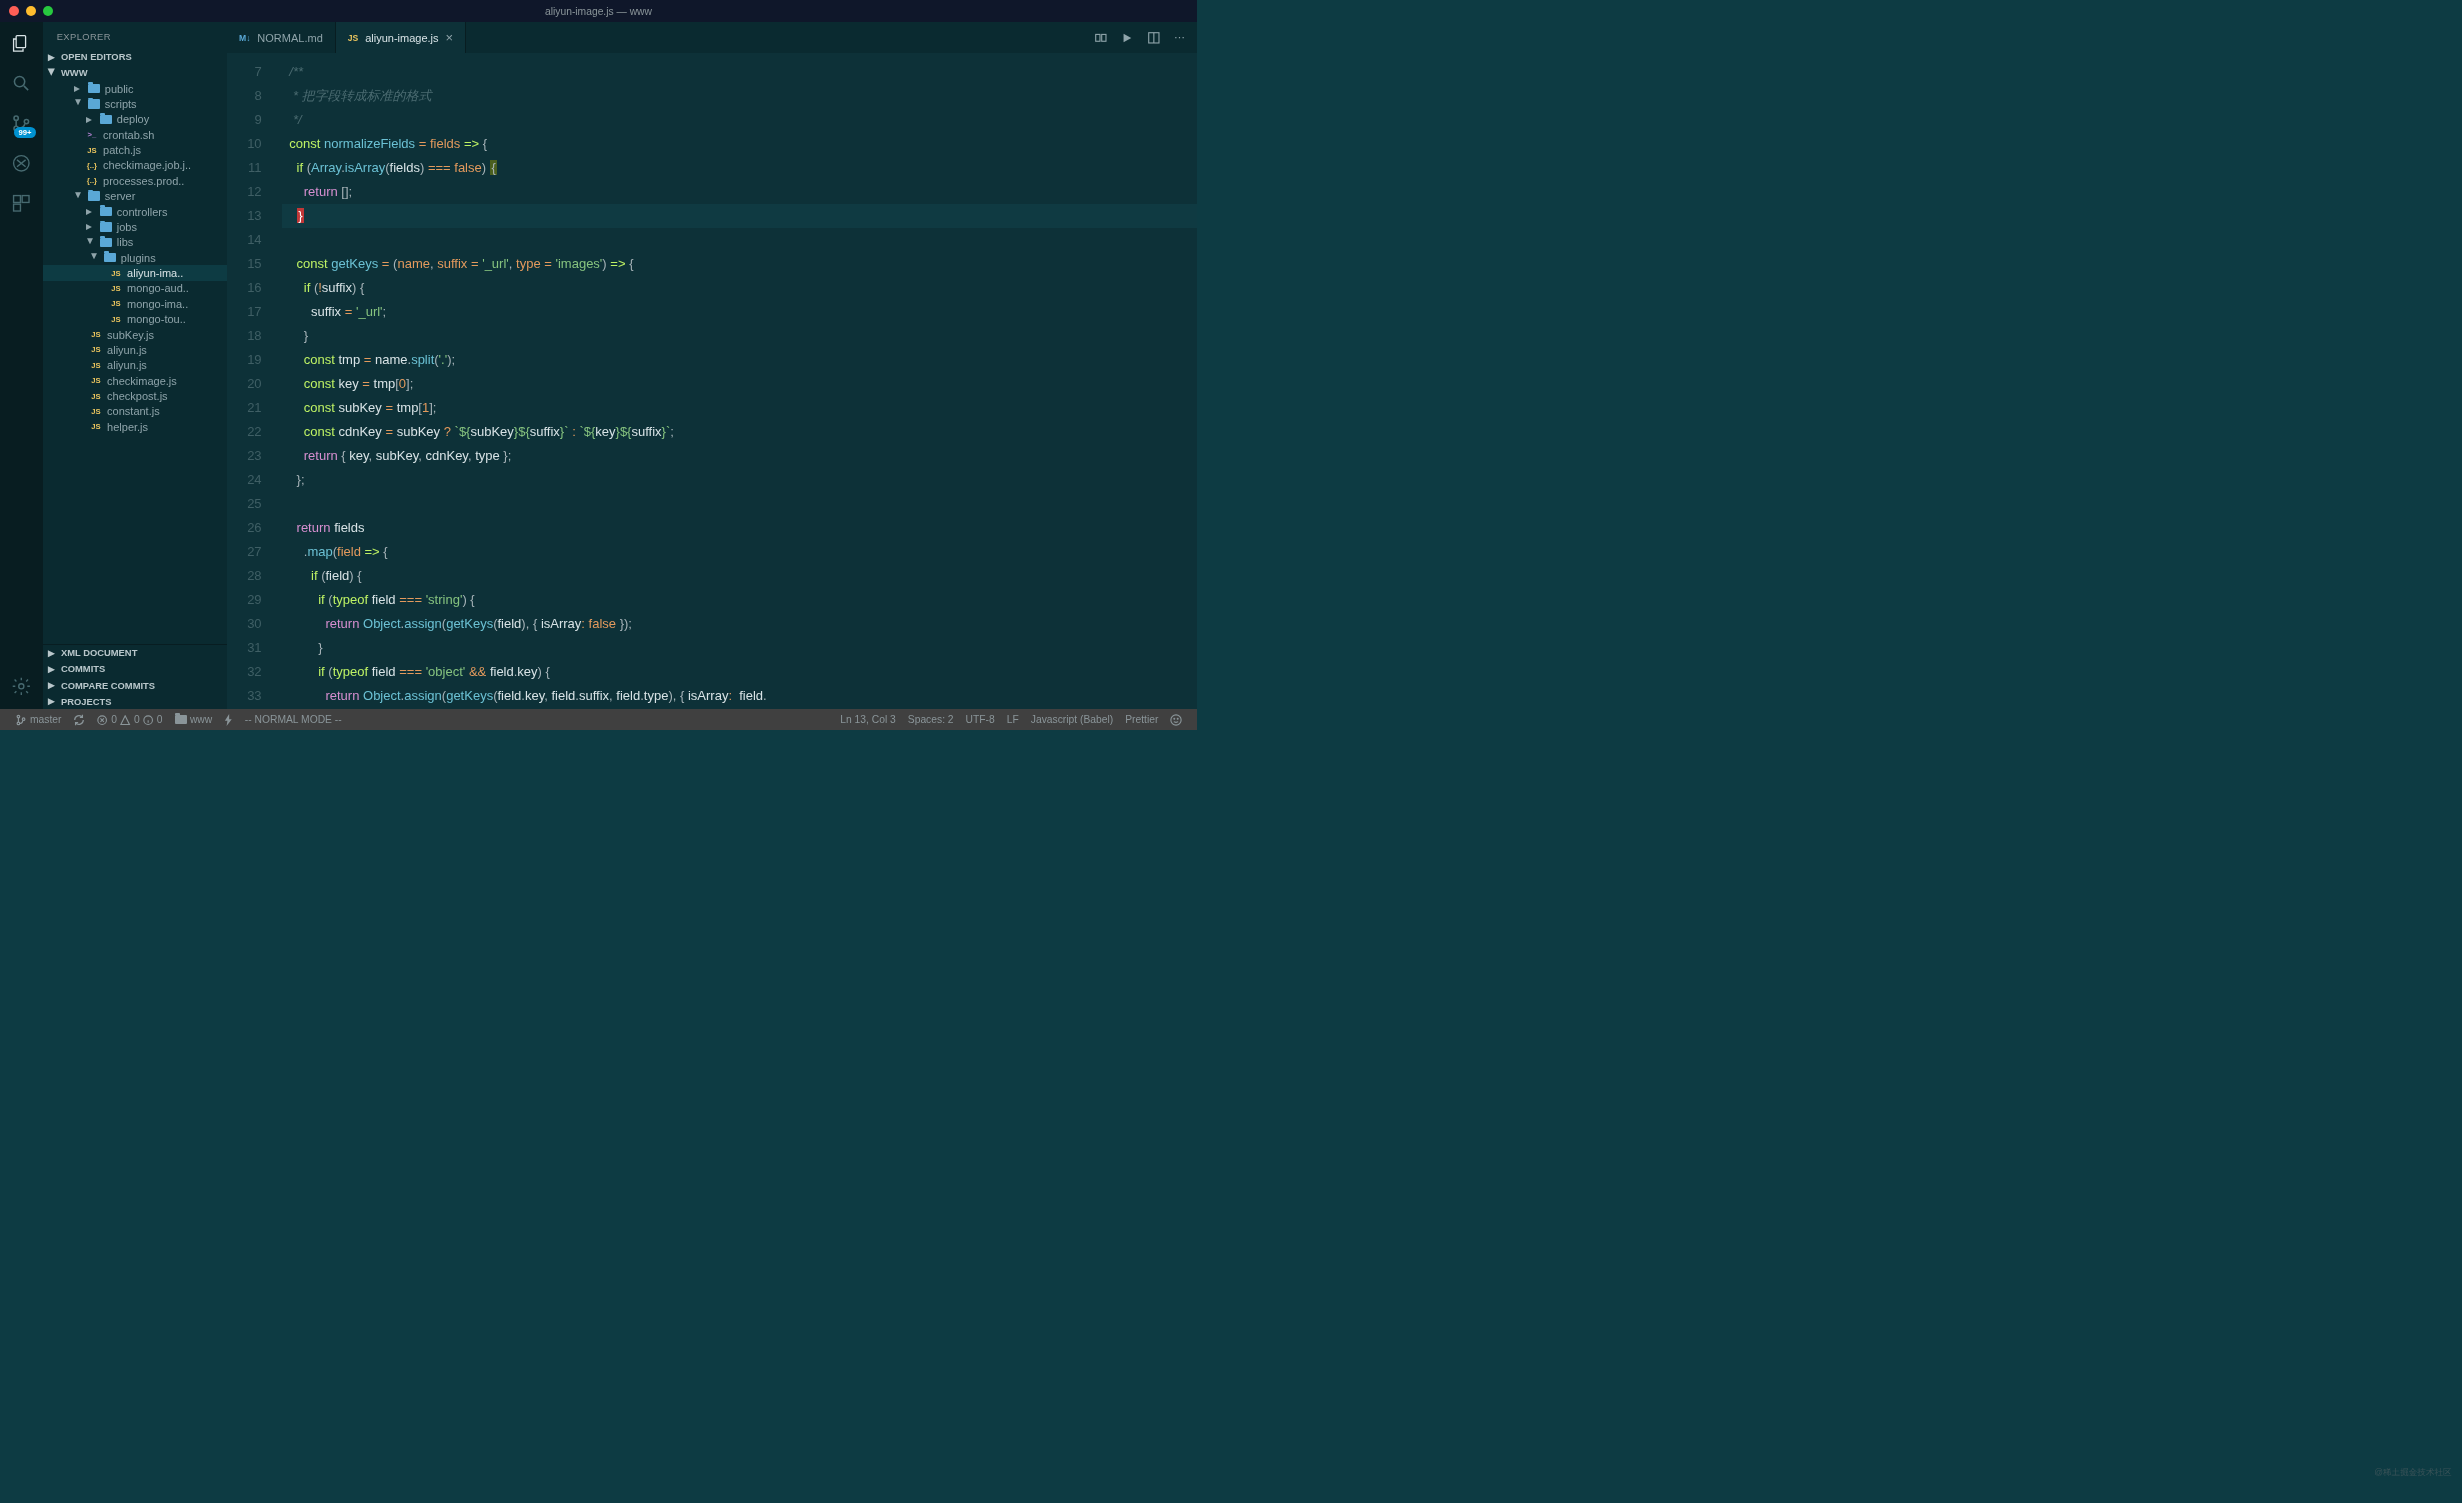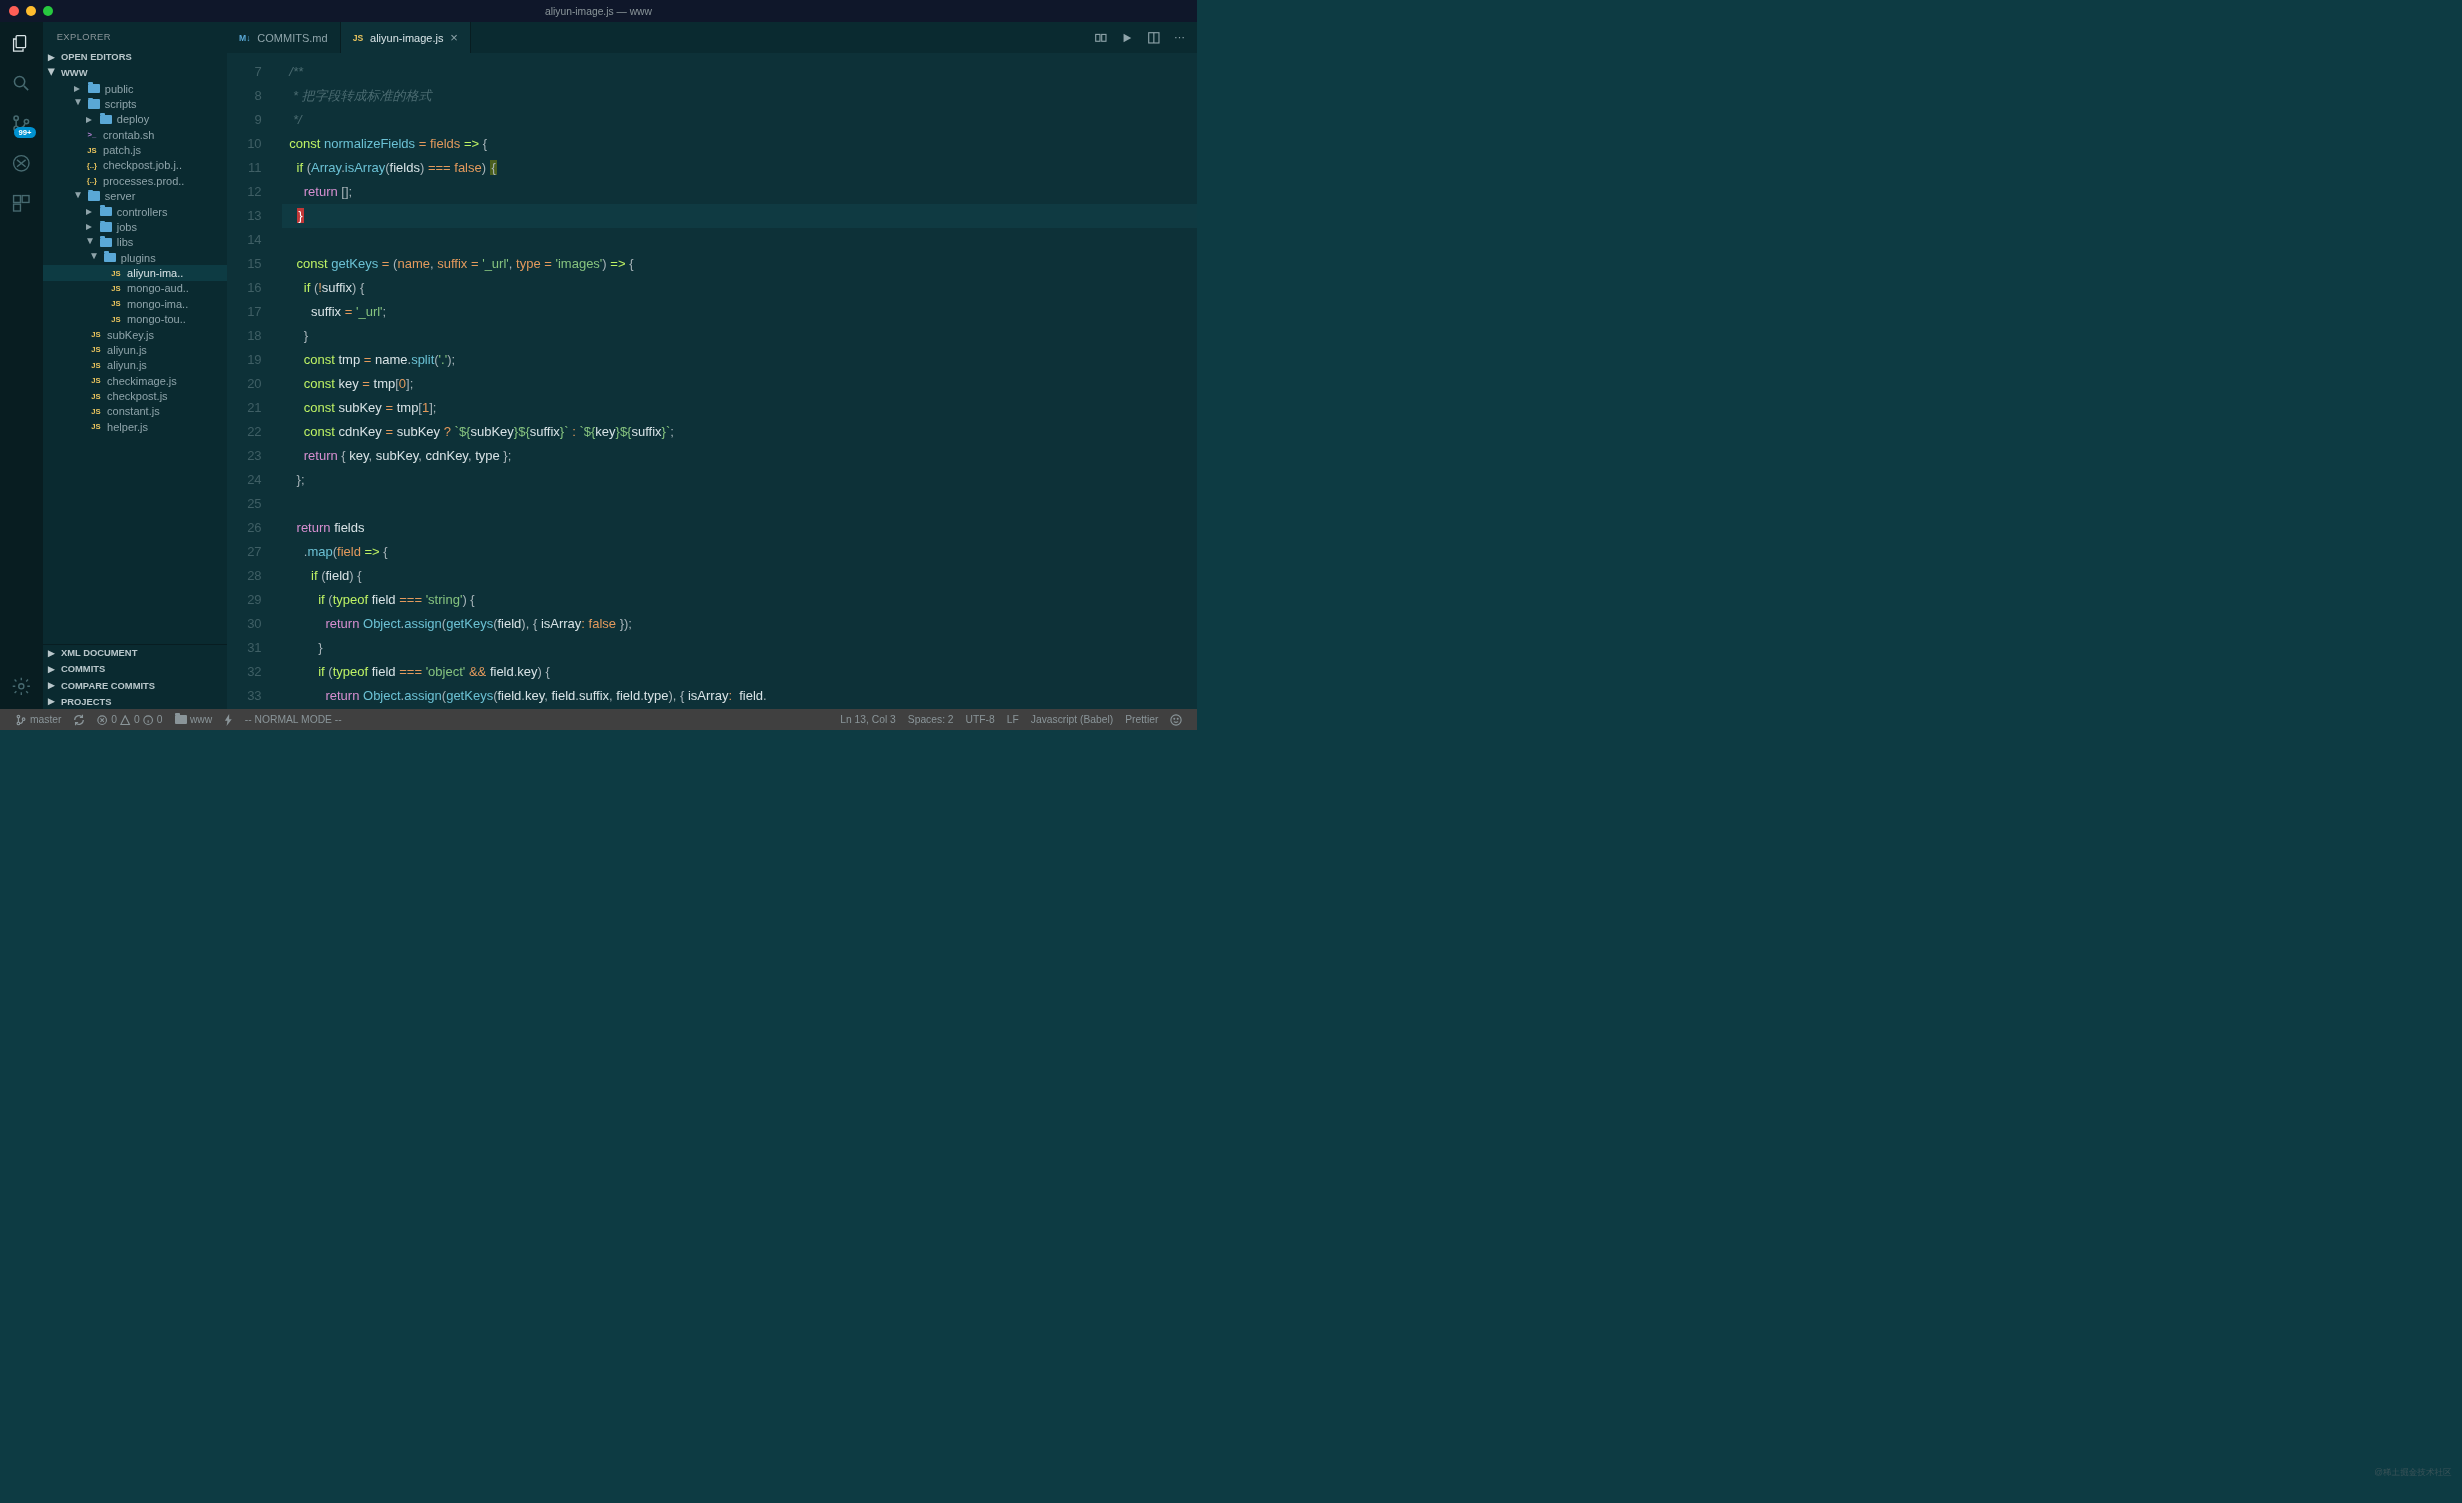--- a/index.html
+++ b/index.html
@@ -150,21 +150,21 @@
         <div class="tree-item pad-3">
           <span class="file-icon fi-sh">&gt;_</span>
           <span>crontab.sh</span>
         </div>
         <div class="tree-item pad-3">
           <span class="file-icon fi-js">JS</span>
           <span>patch.js</span>
         </div>
         <div class="tree-item pad-3">
           <span class="file-icon fi-json">{..}</span>
-          <span>checkpost.job.j..</span>
+          <span>checkimage.job.j..</span>
         </div>
         <div class="tree-item pad-3">
           <span class="file-icon fi-json">{..}</span>
           <span>processes.prod..</span>
         </div>
         <div class="tree-item pad-2">
           <span class="chev down" style="font-size:7.7px">▶</span>
           <span class="folder-icon open"></span>
           <span>server</span>
         </div>
@@ -250,21 +250,21 @@
           <span class="chev">▶</span>
           <span>PROJECTS</span>
         </div>
     </div>
   </div>
 
   <div class="editor-area">
     <div class="tabs" id="tabs">
       <div class="tab">
           <span class="tab-icon" style="color:#5aa8d6">M↓</span>
-          <span>COMMITS.md</span>
+          <span>NORMAL.md</span>
         </div>
         <div class="tab active">
           <span class="tab-icon" style="color:#e8c35e">JS</span>
           <span>aliyun-image.js</span>
           <span class="tab-close">×</span>
         </div>
         <div class="tab-actions">
         <span>
             <svg width="13.7" height="13.7" viewBox="0 0 16 16" fill="none" stroke="currentColor" stroke-width="1.3">
               <rect x="2" y="4" width="5" height="8"></rect>

